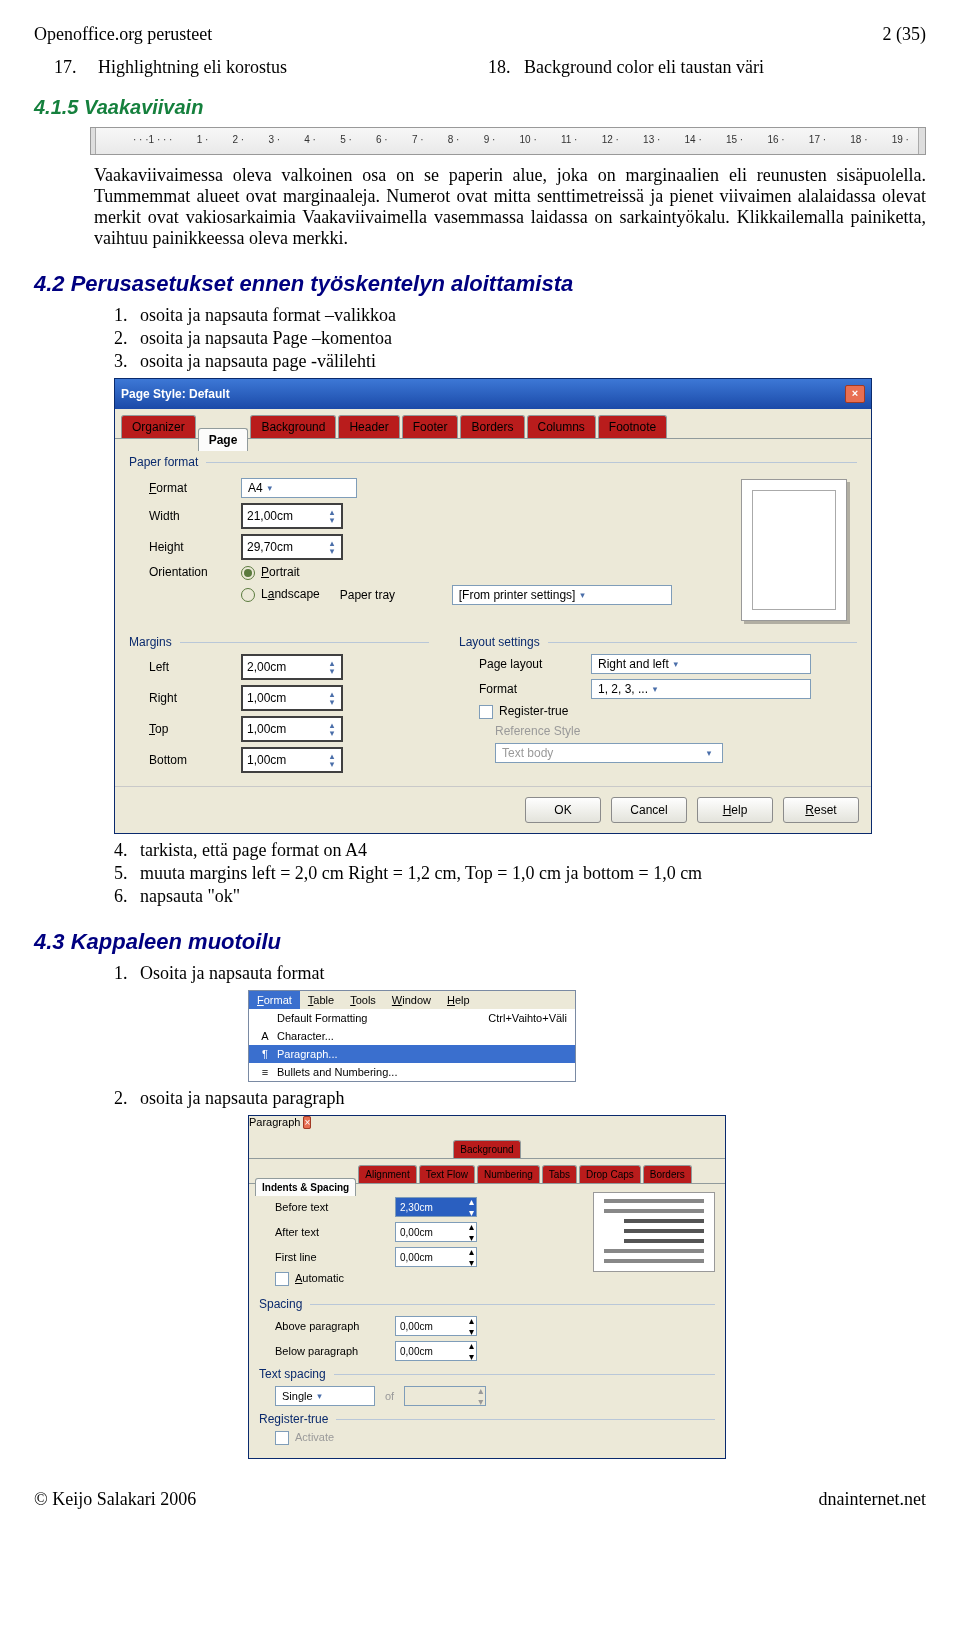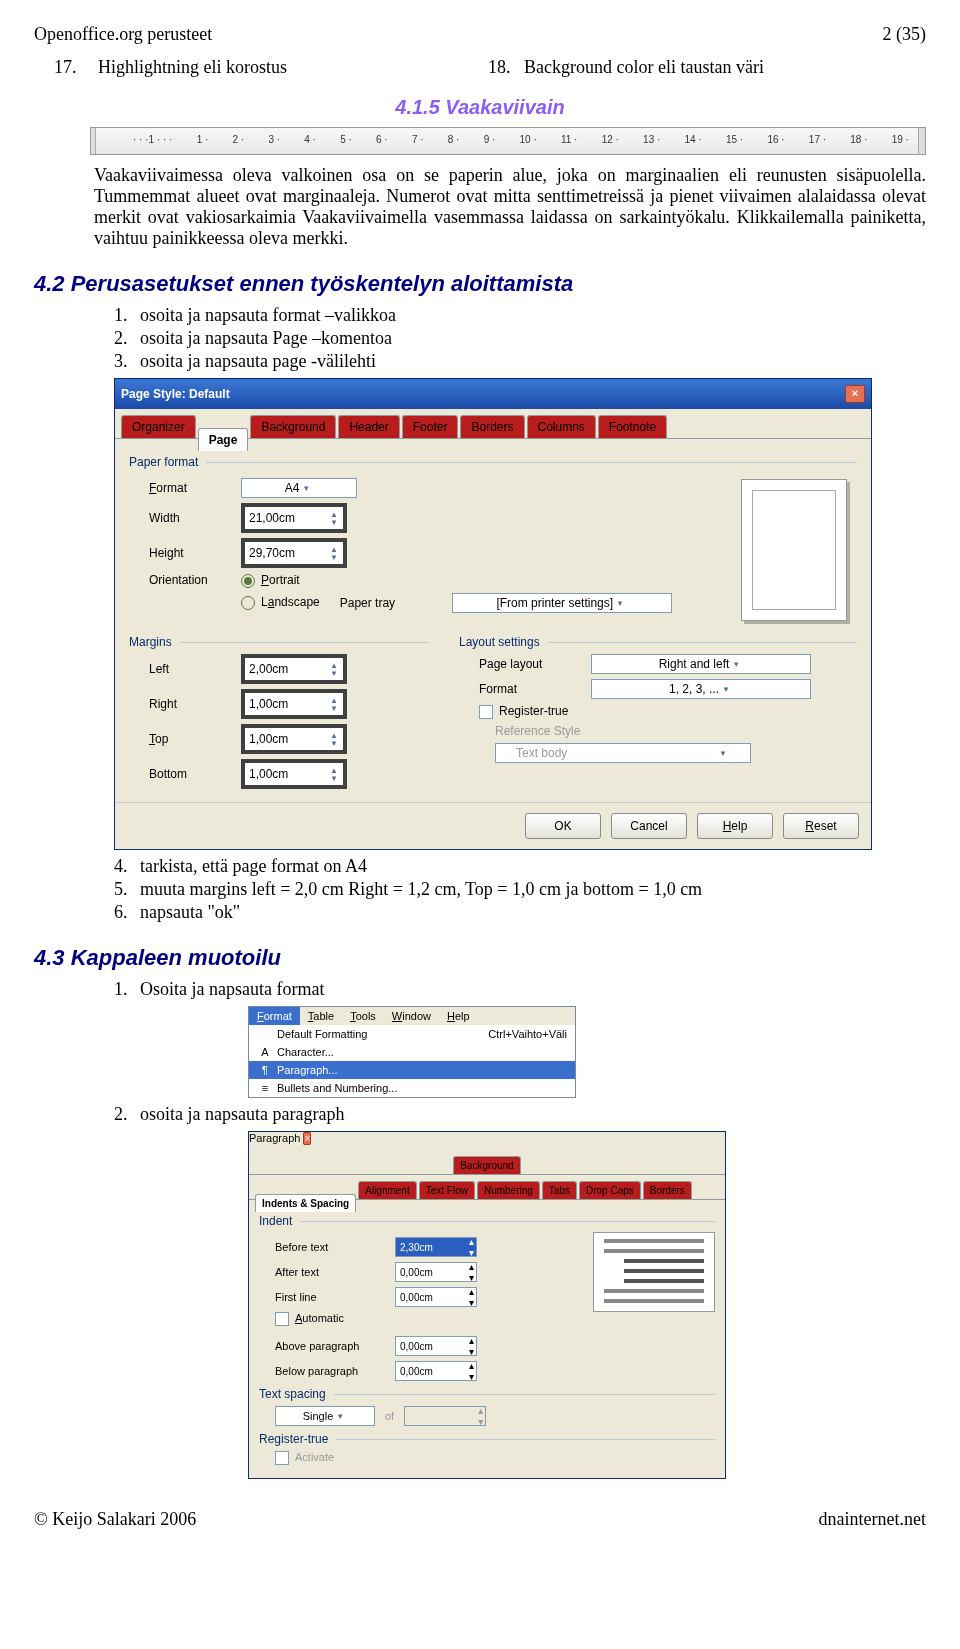--- a/index.html
+++ b/index.html
@@ -10,21 +10,21 @@
     padding: 24px 34px;
     width: 960px;
     box-sizing: border-box;
     background: #fff;
   }
   .header-row { display: flex; justify-content: space-between; margin-bottom: 12px; }
   .numbered-row { display: flex; margin: 4px 0 4px 20px; }
   .numbered-row .num { width: 44px; }
   .numbered-row .txt { flex: 1; }
   .numbered-row .num2 { width: 36px; margin-left: 60px; }
-  .section-heading { color: #8b5cf6; font-weight: bold; font-style: italic; font-size: 20px; margin-top: 18px; margin-bottom: 8px; font-family: Arial, sans-serif; text-align: center; }
+  .section-heading { color: #15803d; font-weight: bold; font-style: italic; font-size: 20px; margin-top: 18px; margin-bottom: 8px; font-family: Arial, sans-serif; }
   .sub-heading { color: #000080; font-weight: bold; font-style: italic; font-size: 22px; margin-top: 22px; margin-bottom: 8px; font-family: Arial, sans-serif; }
   .body-para { margin: 10px 0 10px 60px; text-align: justify; }
   .ruler {
     margin: 6px 0 6px 56px;
     height: 26px;
     border: 1px solid #999;
     background: linear-gradient(#f7f7f7, #e9e9e9);
     position: relative;
     font-family: Arial, sans-serif;
     font-size: 10px;
@@ -59,25 +59,25 @@
   .tab { padding: 4px 10px; border: 1px solid #919b9c; border-bottom: none; background: #b91c1c; border-radius: 3px 3px 0 0; position: relative; }
   .tab.active { background: #fcfcfb; font-weight: bold; top: 13px; }
   .dialog-body { padding: 10px 14px 8px 14px; background: #ece9d8; }
   .group-label { color: #0a2a6d; font-size: 12px; margin: 6px 0 4px 0; display: flex; align-items: center; gap: 8px; }
   .group-label .line { flex: 1; height: 1px; background: #b9c7d8; }
   .row { display: flex; align-items: center; margin: 5px 0; }
   .row .lbl { width: 92px; }
   .row .lbl2 { width: 112px; margin-left: 20px; }
   .combo, .txtbox {
     background: #fff; border: 1px solid #7f9db9; height: 20px;
-    display: inline-flex; align-items: center; justify-content: center;
-    padding: 0 20px; box-sizing: border-box;
+    display: inline-flex; align-items: center; justify-content: flex-start;
+    padding: 0 6px; box-sizing: border-box;
   }
   .combo .arrow, .spin .btns { width: 14px; text-align: center; color: #4a6ea9; font-size: 9px; }
-  .spin { background: #fff; border: 4px solid #404040; height: 22px; width: 92px; display: inline-flex; align-items: center; justify-content: space-between; padding: 0 2px 0 4px; }
+  .spin { background: #fff; border: 2px solid #404040; height: 22px; width: 92px; display: inline-flex; align-items: center; justify-content: space-between; padding: 0 2px 0 4px; }
   .spin .btns { display: flex; flex-direction: column; line-height: 8px; }
   .radio { width: 12px; height: 12px; border-radius: 50%; border: 1px solid #5a7a3d; display: inline-block; margin-right: 6px; vertical-align: middle; position: relative; }
   .radio.sel::after { content: ''; position: absolute; inset: 2px; border-radius: 50%; background: #5a7a3d; }
   .checkbox { width: 12px; height: 12px; border: 1px solid #7f9db9; display: inline-block; background: #fff; margin-right: 6px; vertical-align: middle; }
   .paper-preview { width: 104px; height: 140px; border: 1px solid #999; background: #fff; box-shadow: 3px 3px 0 rgba(0,0,0,.25); margin: 6px 10px 0 40px; position: relative; }
   .paper-preview::before { content: ''; position: absolute; inset: 10px; border: 1px solid #aaa; }
   .btnbar { display: flex; justify-content: flex-end; gap: 10px; padding: 10px 12px; background: #ece9d8; border-top: 1px solid #c9c9c9; }
   .btn { min-width: 74px; height: 24px; background: linear-gradient(#fefefe, #e3e3db); border: 1px solid #8b8b8b; border-radius: 3px; display: inline-flex; align-items: center; justify-content: center; }
   .muted { color: #9a9a9a; }
 
@@ -386,24 +386,20 @@
   <div class="tabs" id="ptabs">
       <div class="tab active">Indents &amp; Spacing</div>
       <div class="tab">Alignment</div>
       <div class="tab">Text Flow</div>
       <div class="tab">Numbering</div>
       <div class="tab">Tabs</div>
       <div class="tab">Drop Caps</div>
       <div class="tab">Borders</div>
     </div>
   <div class="pbody">
-    <div class="group-label">
-        <span>Indent</span>
-        <span class="line"></span>
-      </div>
     <div style="display:flex">
       <div style="flex:1">
         <div class="row">
             <span class="lbl" style="width:120px;margin-left:16px">Before text</span>
           <span class="spin2 sel">
               <span>2,30cm</span>
               <span class="btns">▴<br>▾</span>
             </span>
           </div>
         <div class="row">
@@ -428,20 +424,24 @@
         <div class="line"></div>
           <div class="line"></div>
         <div class="line dark" style="margin-left:30px"></div>
           <div class="line dark" style="margin-left:30px"></div>
           <div class="line dark" style="margin-left:30px"></div>
         <div class="line"></div>
           <div class="line"></div>
       </div>
     </div>
 
+    <div class="group-label">
+        <span>Spacing</span>
+        <span class="line"></span>
+      </div>
     <div class="row">
         <span class="lbl" style="width:120px;margin-left:16px">Above paragraph</span>
       <span class="spin2">
           <span>0,00cm</span>
           <span class="btns">▴<br>▾</span>
         </span>
       </div>
     <div class="row">
         <span class="lbl" style="width:120px;margin-left:16px">Below paragraph</span>
       <span class="spin2">

